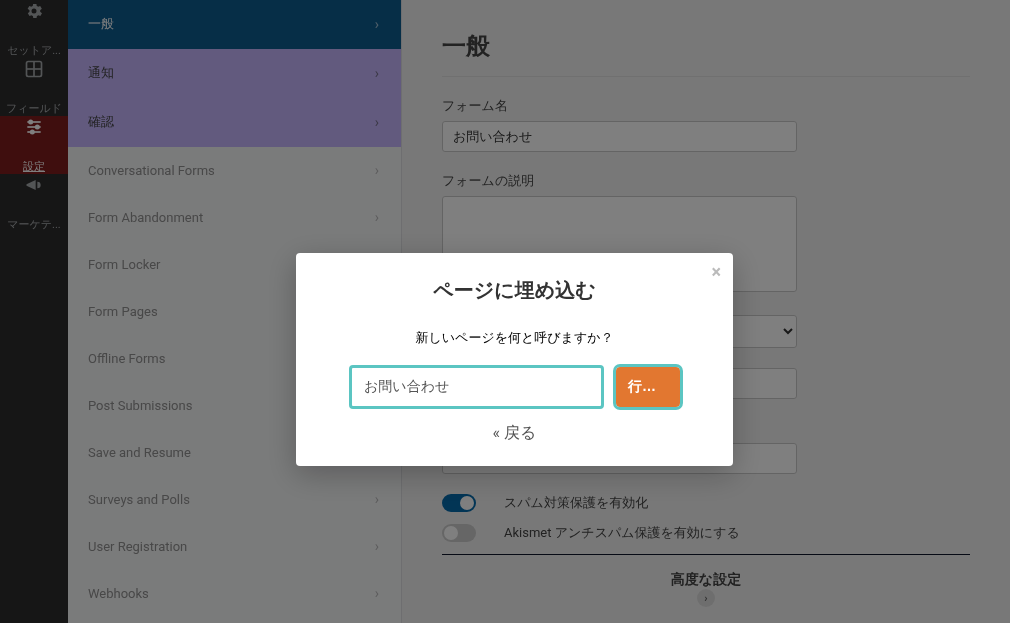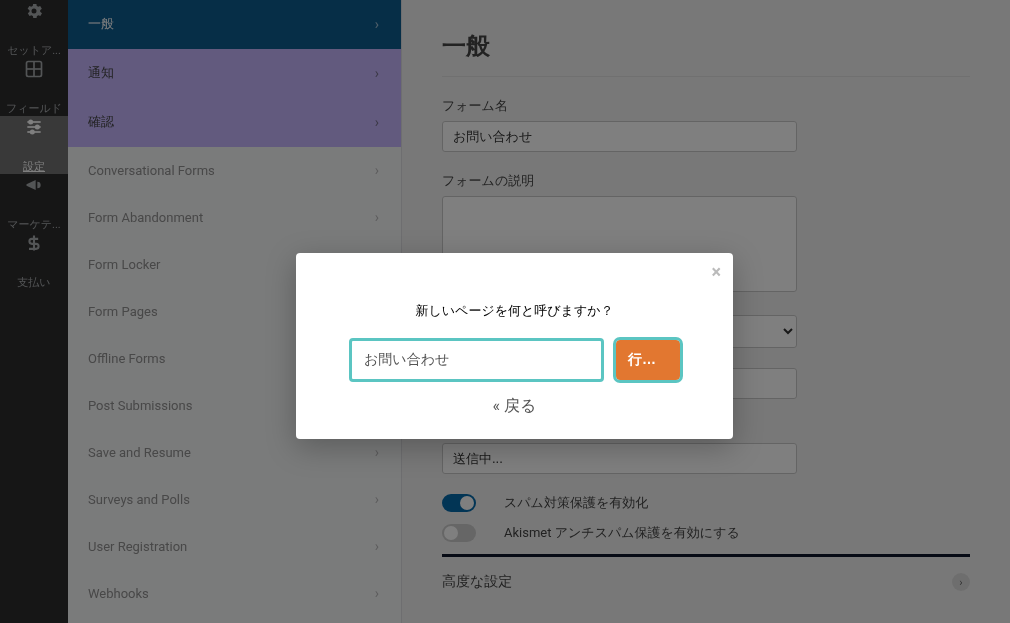--- a/index.html
+++ b/index.html
@@ -29,21 +29,21 @@
     display: flex;
     flex-direction: column;
     align-items: center;
     justify-content: center;
     color: #a7aaad;
     cursor: pointer;
     font-size: 11px;
     gap: 22px;
   }
   .rail-item.active {
-    background: #737373;
+    background: #7f1d1d;
     color: #fff;
     text-decoration: underline;
   }
   .rail-item .rail-label {
     color: inherit;
     white-space: nowrap;
     overflow: hidden;
     max-width: 62px;
     text-overflow: ellipsis;
   }
@@ -139,22 +139,22 @@
     width:34px;height:18px;border-radius:10px;background:#ccc;position:relative;cursor:pointer;
   }
   .toggle.on{background:#056aab;}
   .toggle .knob{
     position:absolute;top:2px;left:2px;width:14px;height:14px;border-radius:50%;background:#fff;
   }
   .toggle.on .knob{left:18px;}
 
   .advanced-row{
     display:flex;justify-content:space-between;align-items:center;
-    border-top:3px solid #0f172a;padding-top:16px;margin-top:10px;
-    font-size:14px;font-weight:400;color:#444;cursor:pointer;
+    border-top:1px solid #0f172a;padding-top:16px;margin-top:10px;
+    font-size:14px;font-weight:700;color:#444;cursor:pointer;flex-direction:column;
   }
   .advanced-row .chev{
     width:18px;height:18px;border-radius:50%;background:#ddd;
     display:flex;align-items:center;justify-content:center;font-size:11px;color:#666;
   }
 
   
   .overlay {
     position:absolute;inset:0;background:rgba(0,0,0,.5);
   }
@@ -246,28 +246,20 @@
 
   <div class="rail-item">
     <span>
       <svg width="20" height="20" viewBox="0 0 24 24" fill="currentColor">
           <path d="M3 11v2l11 5V6zM16 8a4 4 0 010 8z"></path>
         </svg>
     </span>
     <span class="rail-label">マーケテ...</span>
   </div>
 
-  <div class="rail-item">
-    <span>
-      <svg width="20" height="20" viewBox="0 0 24 24" fill="none" stroke="currentColor" stroke-width="2.5">
-          <path d="M12 3v18M17 7H9.5a3 3 0 000 6h5a3 3 0 010 6H6"></path>
-        </svg>
-    </span>
-    <span class="rail-label">支払い</span>
-  </div>
 </div>
 
 <div class="submenu">
   <div class="submenu-item active">
     <span>一般</span>
     <span class="chevron">›</span>
   </div>
   <div class="submenu-item sub-dark">
     <span>通知</span>
     <span class="chevron">›</span>
@@ -363,19 +355,20 @@
 
   <div class="advanced-row">
     <span>高度な設定</span>
     <span class="chev">›</span>
   </div>
 </div>
 
 <div class="overlay"></div>
 <div class="modal">
   <span class="modal-close">×</span>
+  <h2>ページに埋め込む</h2>
   <p>新しいページを何と呼びますか？</p>
   <div class="modal-input-row">
     <input type="text" value="お問い合わせ" style="">
     <button>行きまし...</button>
   </div>
   <span class="back-link">« 戻る</span>
 </div>
 
 </body></html>

